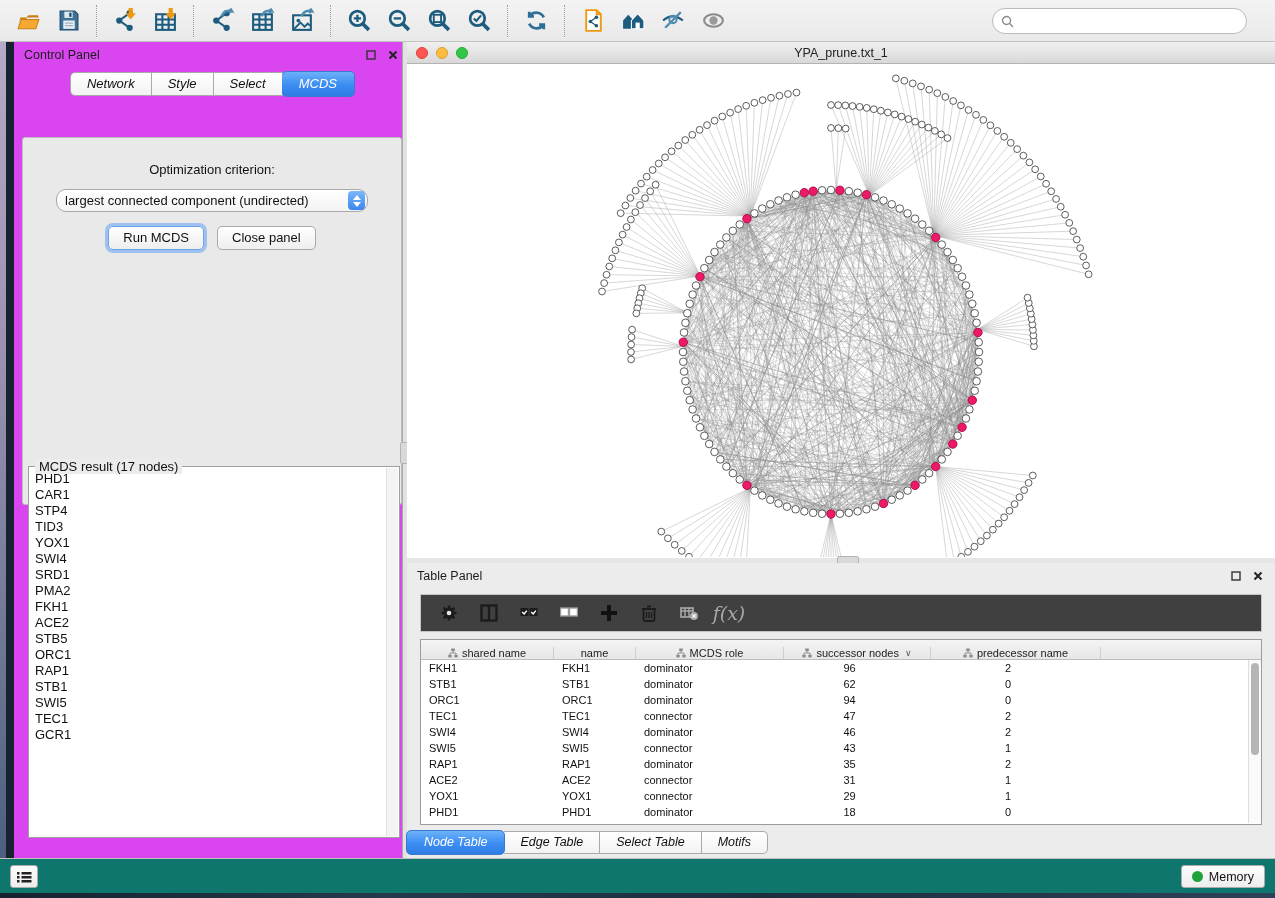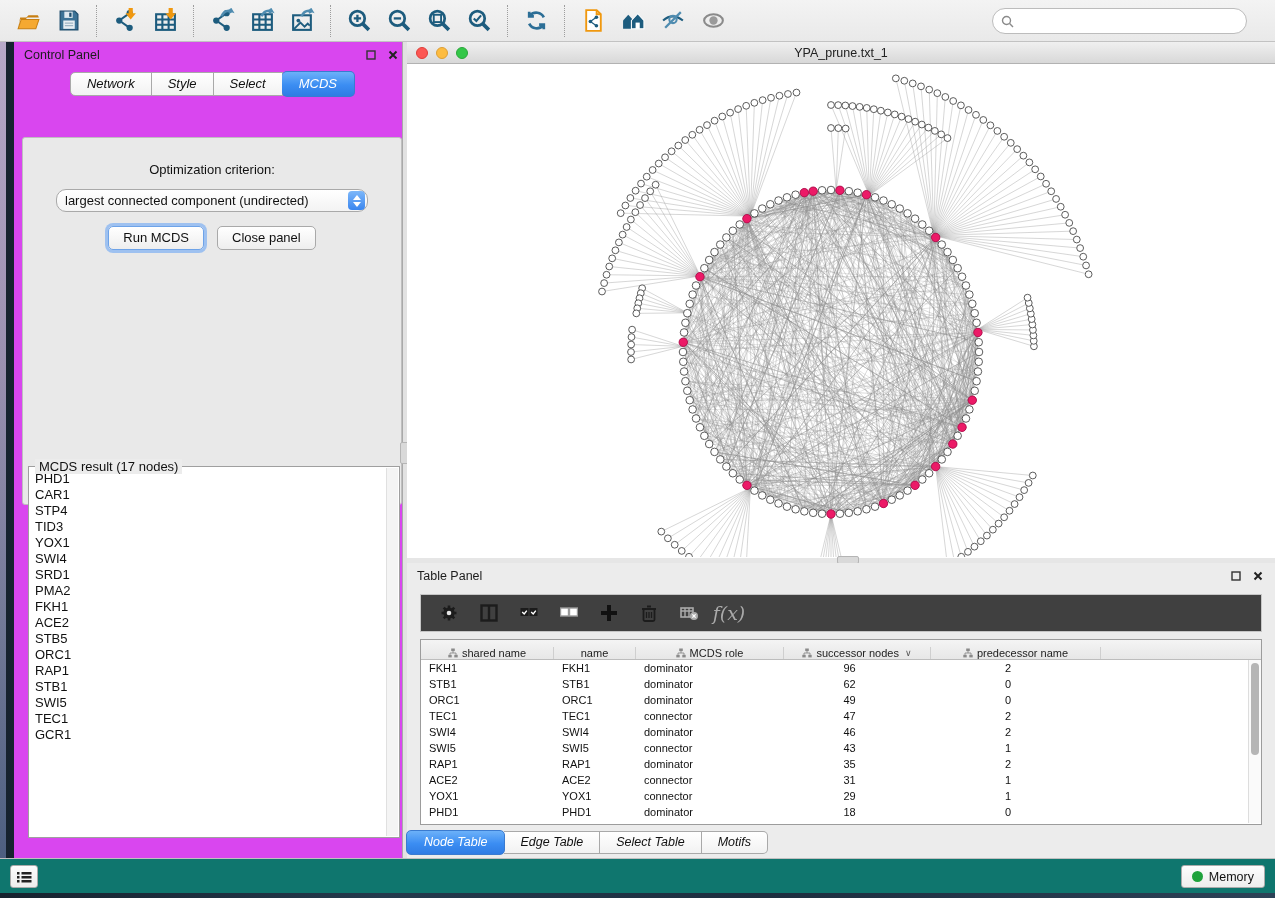--- a/index.html
+++ b/index.html
@@ -1672,21 +1672,21 @@
           <div class="td left" style="width: 133px;">STB1</div>
           <div class="td left" style="width: 82px;">STB1</div>
           <div class="td left" style="width: 148px;">dominator</div>
           <div class="td right" style="width: 147px;">62</div>
           <div class="td right" style="width: 170px;">0</div>
         </div>
         <div class="trow">
           <div class="td left" style="width: 133px;">ORC1</div>
           <div class="td left" style="width: 82px;">ORC1</div>
           <div class="td left" style="width: 148px;">dominator</div>
-          <div class="td right" style="width: 147px;">49</div>
+          <div class="td right" style="width: 147px;">94</div>
           <div class="td right" style="width: 170px;">0</div>
         </div>
         <div class="trow">
           <div class="td left" style="width: 133px;">TEC1</div>
           <div class="td left" style="width: 82px;">TEC1</div>
           <div class="td left" style="width: 148px;">connector</div>
           <div class="td right" style="width: 147px;">47</div>
           <div class="td right" style="width: 170px;">2</div>
         </div>
         <div class="trow">

